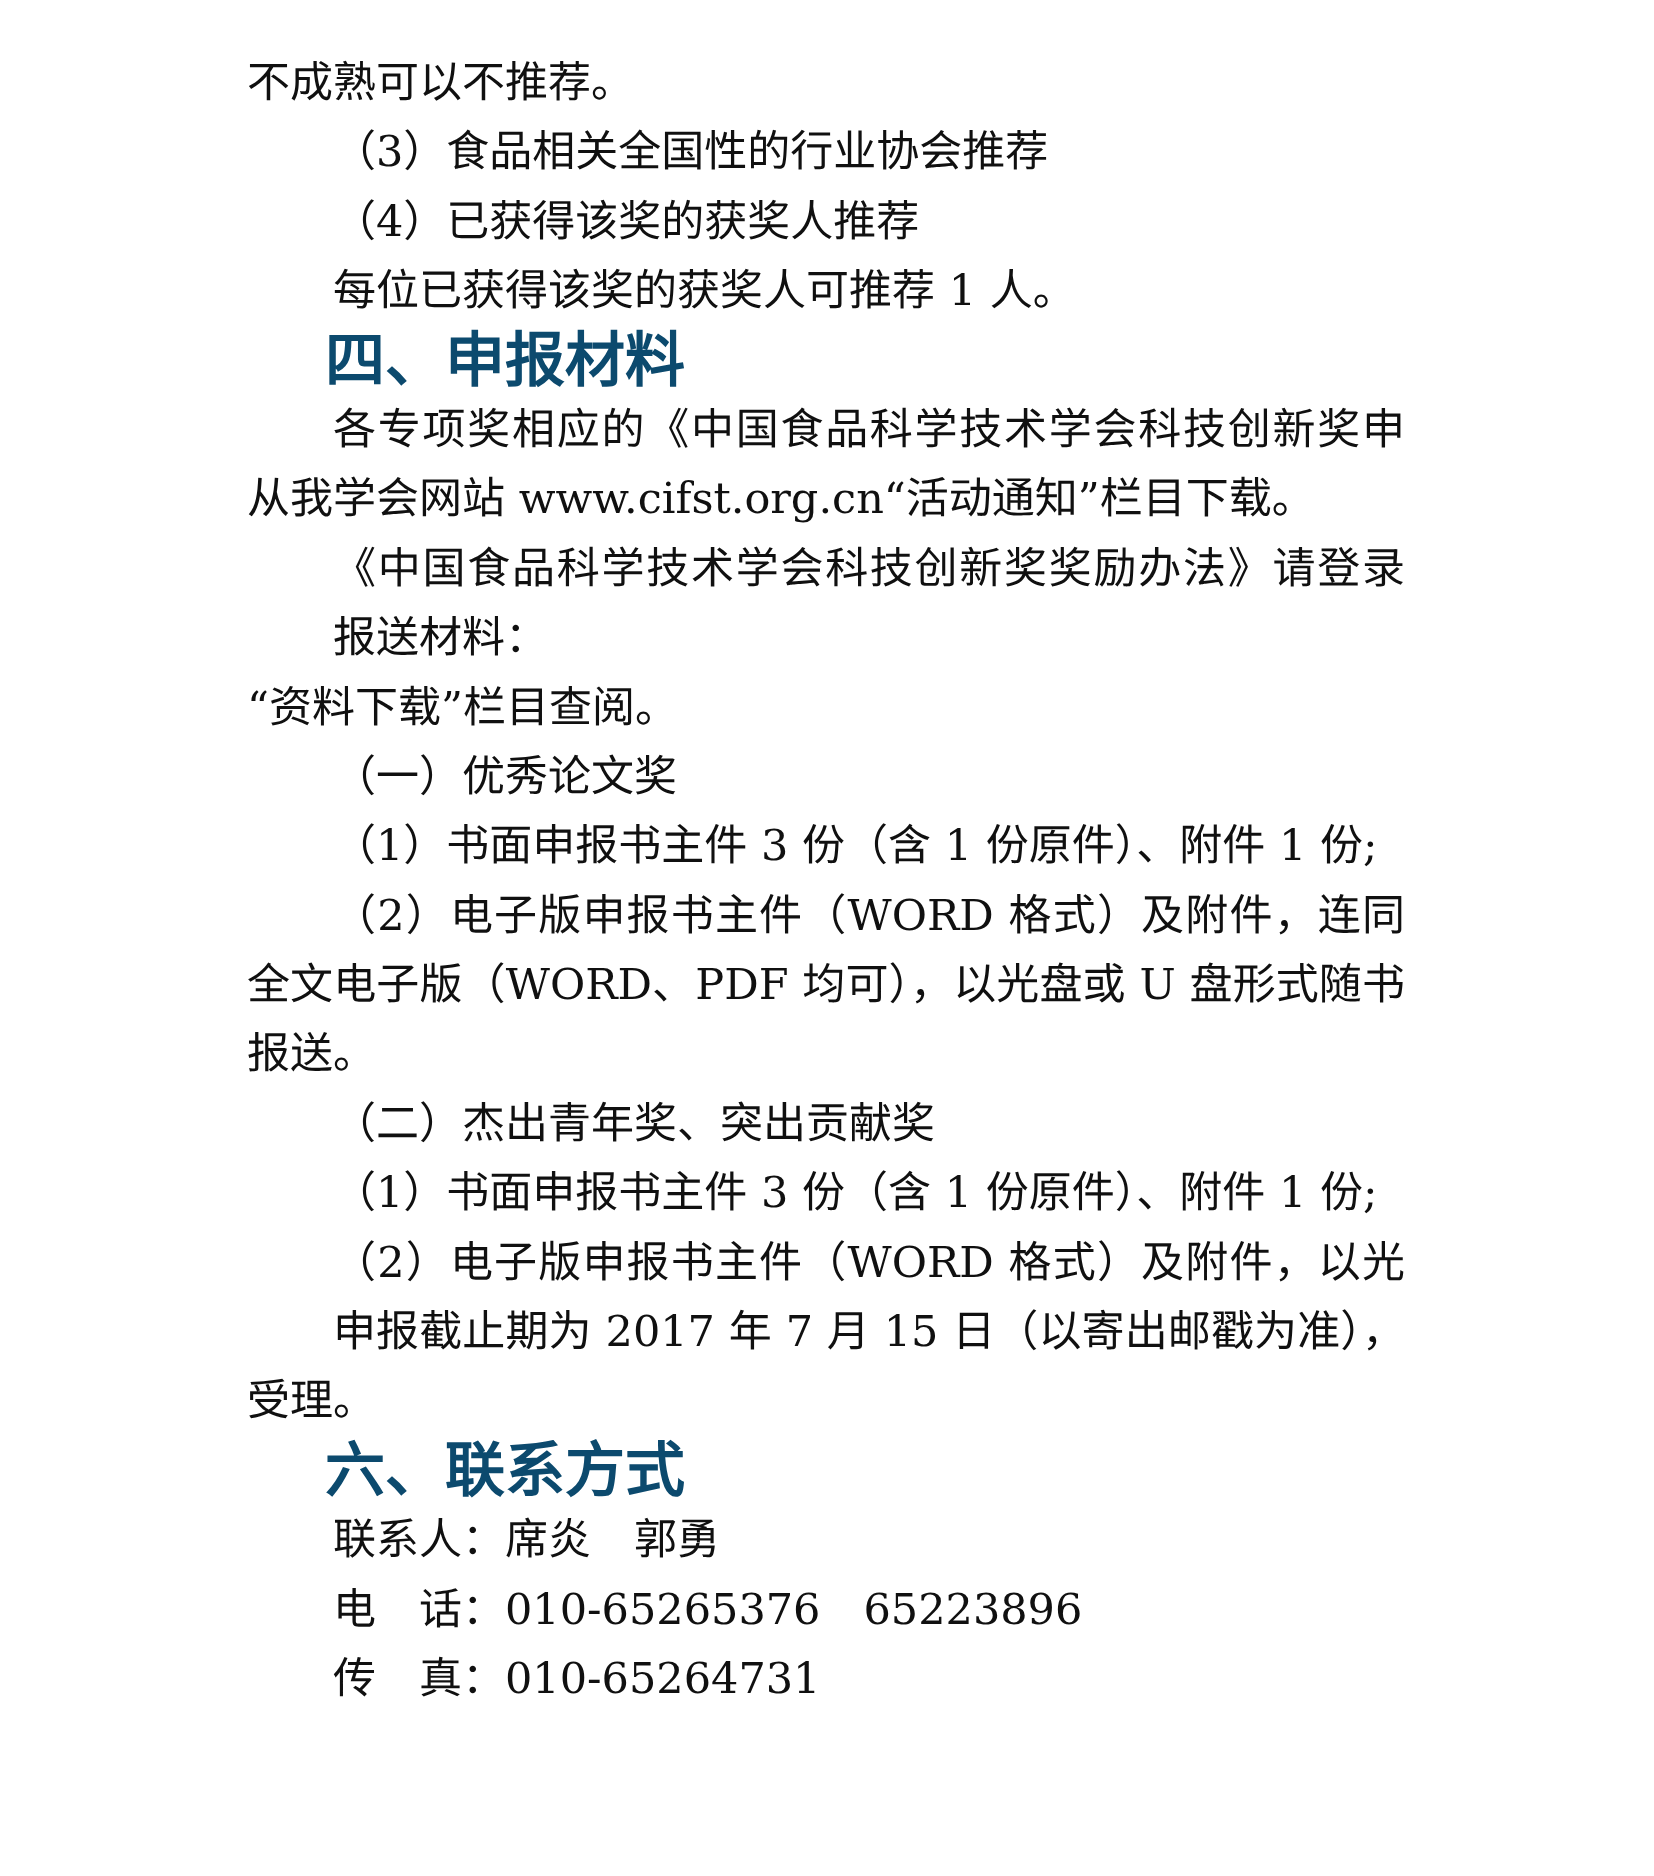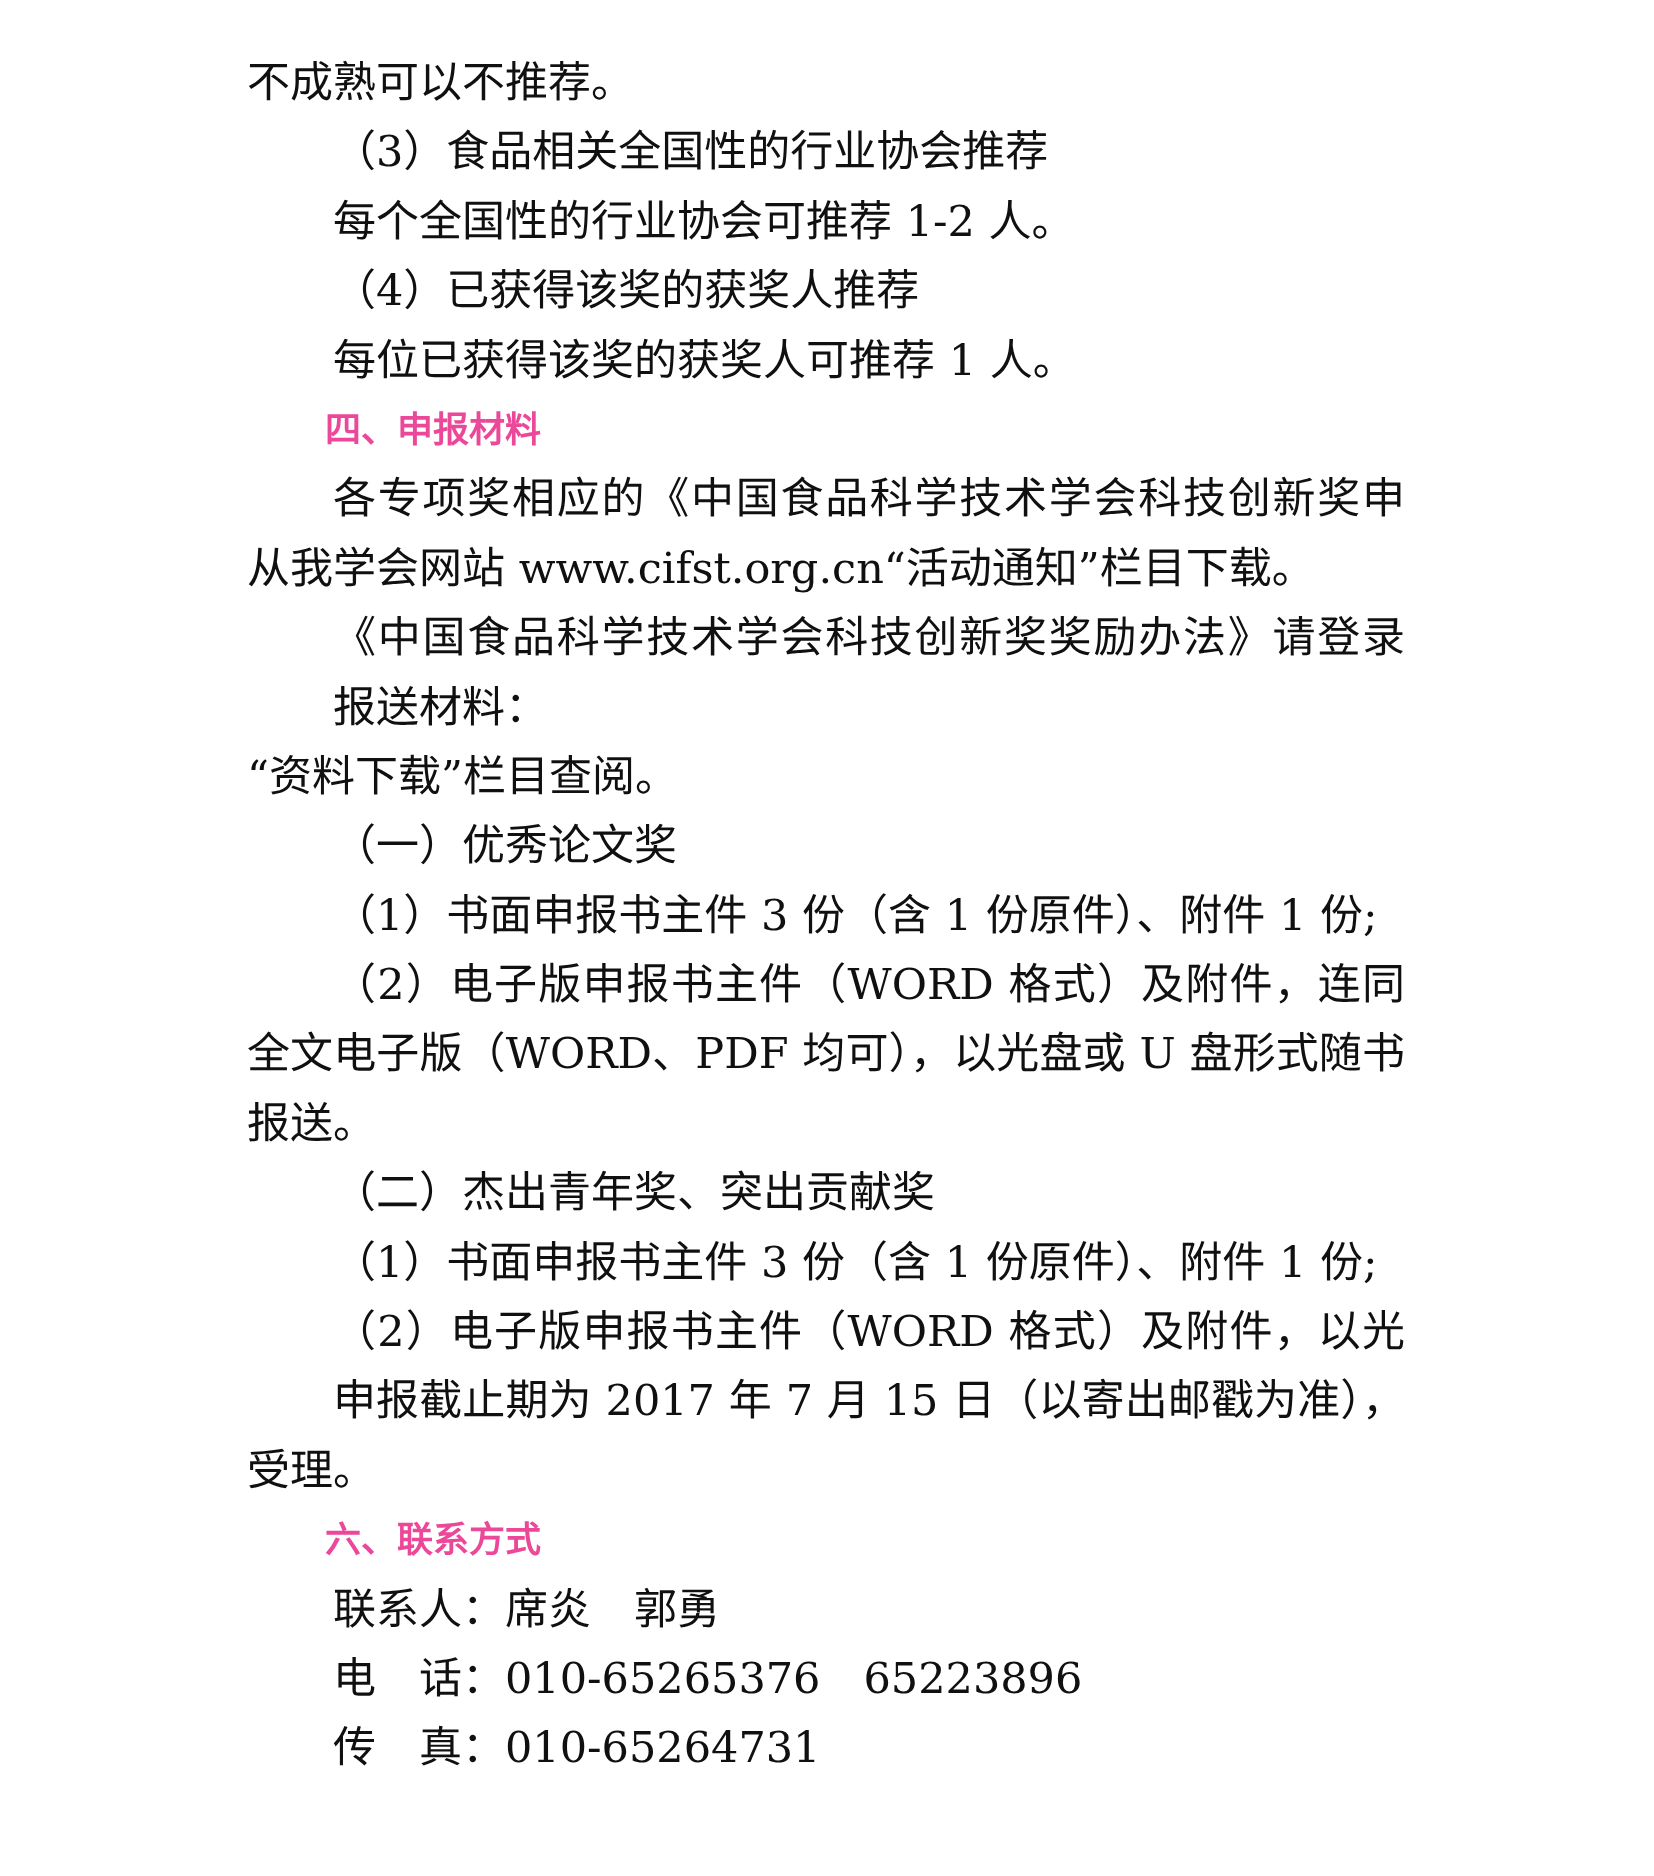--- a/index.html
+++ b/index.html
@@ -37,32 +37,31 @@
     white-space: normal;
     text-align: justify;
     text-align-last: justify;
     overflow: hidden;
   }
   
   .heading {
     padding-left: 78px;
     font-family: "DejaVu Sans", "Liberation Sans", sans-serif;
     font-weight: 700;
-    font-size: 36px;
-    color: #ec4899;
+    font-size: 60px;
+    color: #0c4a6e;
   }
 </style>
 </head>
 <body>
 
 <div class="page">
   <div class="doc">
     <div class="line body">不成熟可以不推荐。</div>
     <div class="line body ind">（3）食品相关全国性的行业协会推荐</div>
-    <div class="line body ind">每个全国性的行业协会可推荐 1-2 人。</div>
     <div class="line body ind">（4）已获得该奖的获奖人推荐</div>
     <div class="line body ind">每位已获得该奖的获奖人可推荐 1 人。</div>
     <div class="line heading">四、申报材料</div>
     <div class="line body ind fill">各专项奖相应的《中国食品科学技术学会科技创新奖申报书》请</div>
     <div class="line body">从我学会网站 www.cifst.org.cn“活动通知”栏目下载。</div>
     <div class="line body ind fill">《中国食品科学技术学会科技创新奖奖励办法》请登录上述网站</div>
     <div class="line body ind">报送材料：</div>
     <div class="line body">“资料下载”栏目查阅。</div>
     <div class="line body ind">（一）优秀论文奖</div>
     <div class="line body ind">（1）书面申报书主件 3 份（含 1 份原件）、附件 1 份;</div>

